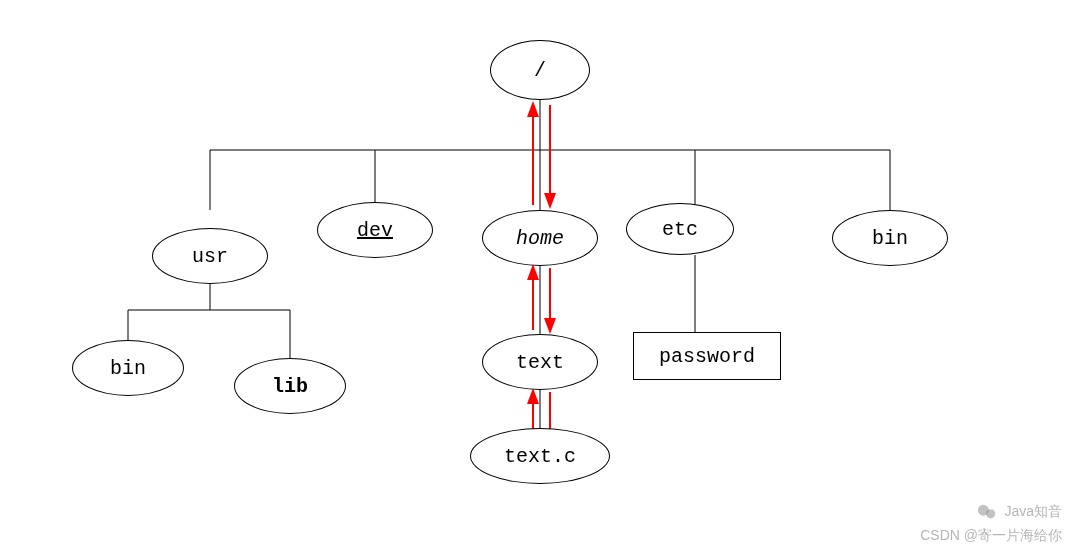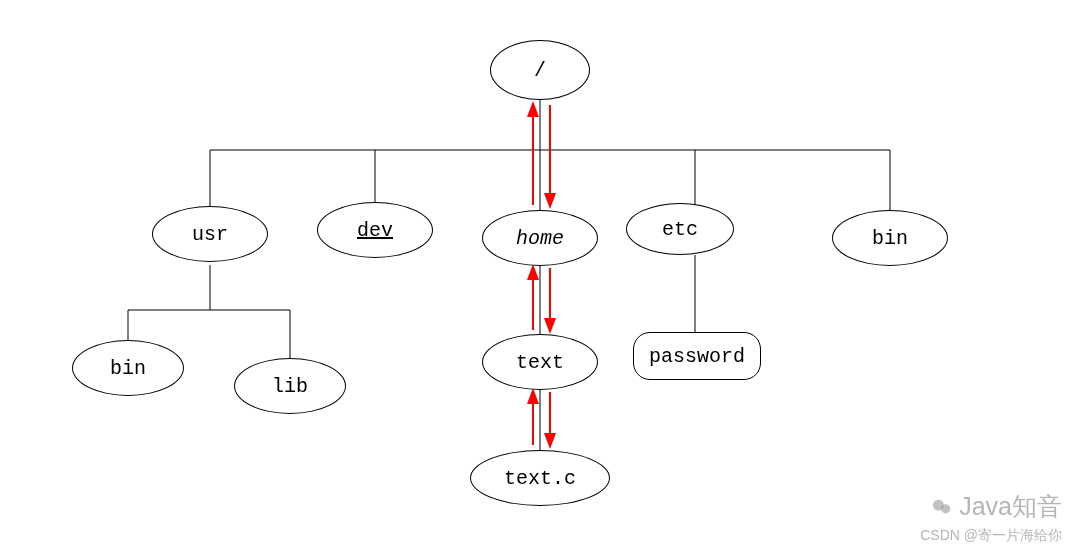--- a/index.html
+++ b/index.html
@@ -26,21 +26,21 @@
     position: absolute;
     top: 0; left: 0;
     width: 1080px; height: 555px;
     pointer-events: none;
   }
   .watermark-1 {
     position: absolute;
     right: 18px;
     bottom: 32px;
     font-family: sans-serif;
-    font-size: 25px;
+    font-size: 14px;
     color: rgba(120,120,120,0.55);
     display: flex;
     align-items: center;
     gap: 6px;
   }
   .watermark-1 .chat-icon {
     width: 22px; height: 22px;
   }
   .watermark-2 {
     position: absolute;
@@ -90,52 +90,52 @@
   <line x1="550" y1="268" x2="550" y2="330" stroke="#ff0000" stroke-width="2" marker-end="url(#ah)"></line>
 
   <line x1="533" y1="445" x2="533" y2="392" stroke="#ff0000" stroke-width="2" marker-end="url(#ah)"></line>
   <line x1="550" y1="392" x2="550" y2="445" stroke="#ff0000" stroke-width="2" marker-end="url(#ah)"></line>
 </svg>
 
 <div class="node ellipse" style="left:490px; top:40px; width:100px; height:60px;">
   <span>/</span>
 </div>
 
-<div class="node ellipse" style="left:152px; top:206px; width:116px; height:56px;">
+<div class="node ellipse" style="left:152px; top:228px; width:116px; height:56px;">
   <span>usr</span>
 </div>
 <div class="node ellipse" style="left:317px; top:202px; width:116px; height:56px;text-decoration:underline;">
   <span>dev</span>
 </div>
 <div class="node ellipse" style="left:482px; top:210px; width:116px; height:56px;font-style:italic;">
   <span>home</span>
 </div>
 <div class="node ellipse" style="left:626px; top:203px; width:108px; height:52px;">
   <span>etc</span>
 </div>
 <div class="node ellipse" style="left:832px; top:210px; width:116px; height:56px;">
   <span>bin</span>
 </div>
 
 <div class="node ellipse" style="left:72px; top:340px; width:112px; height:56px;">
   <span>bin</span>
 </div>
-<div class="node ellipse" style="left:234px; top:358px; width:112px; height:56px;">
+<div class="node ellipse" style="left:234px; top:358px; width:112px; height:56px;font-weight:bold;">
   <span>lib</span>
 </div>
 
 <div class="node ellipse" style="left:482px; top:334px; width:116px; height:56px;">
   <span>text</span>
 </div>
 
-<div class="node ellipse" style="left:470px; top:450px; width:140px; height:56px;">
+<div class="node ellipse" style="left:470px; top:428px; width:140px; height:56px;">
   <span>text.c</span>
 </div>
 
-<div class="node rect" style="left:633px; top:332px; width:128px; height:48px;border-radius:17px;">
+<div class="node rect" style="left:633px; top:332px; width:148px; height:48px;">
   <span>password</span>
 </div>
 
 <div class="watermark-1">
   <svg class="chat-icon" viewBox="0 0 24 24">
     <circle cx="8" cy="10" r="6" fill="rgba(120,120,120,0.45)"></circle>
     <circle cx="16" cy="14" r="5" fill="rgba(120,120,120,0.45)"></circle>
   </svg>
   <span>Java知音</span>
 </div>

